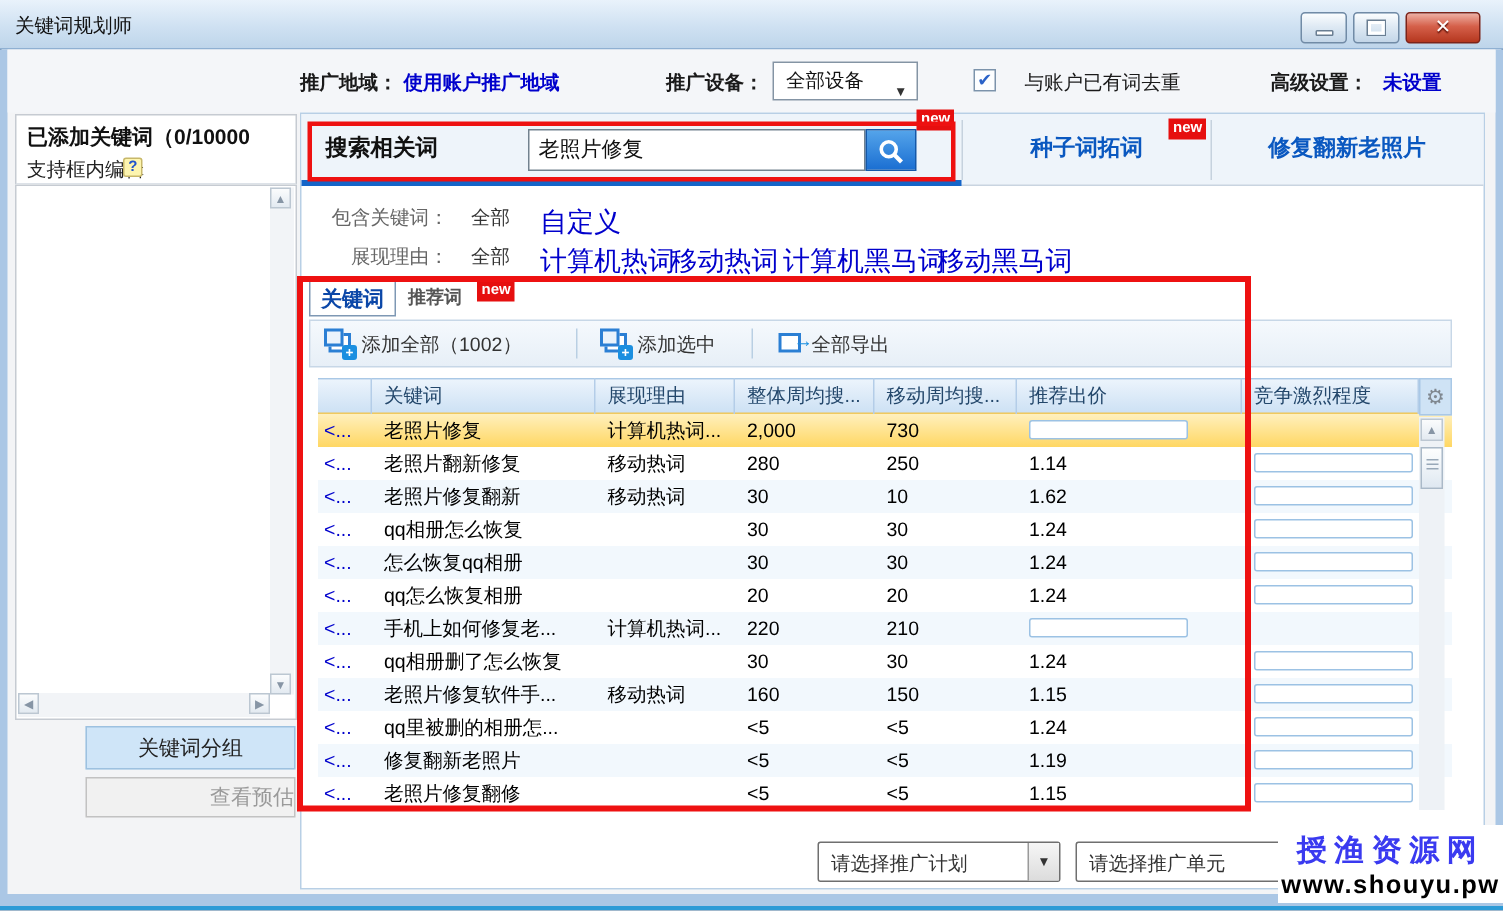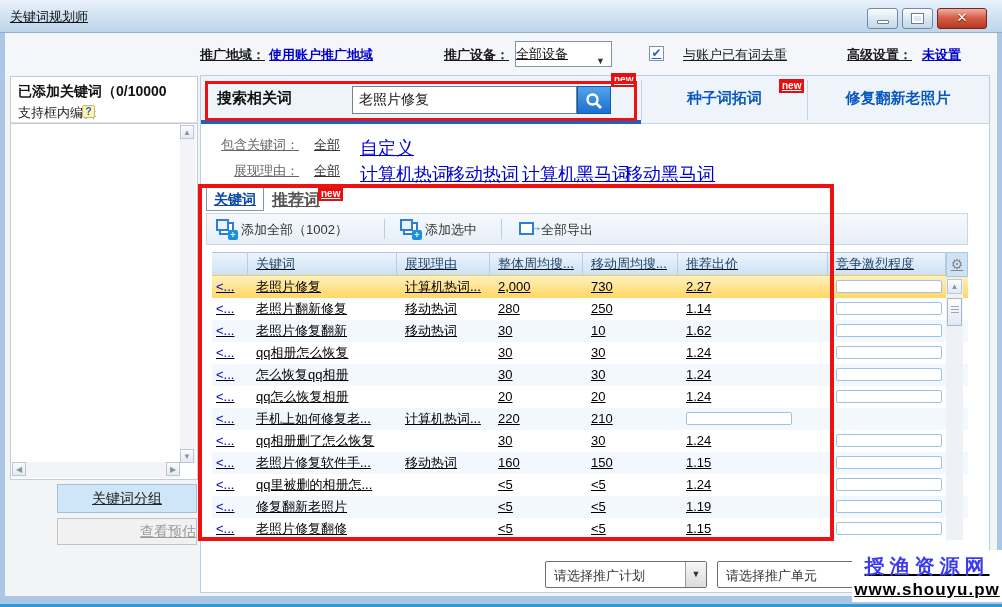--- a/index.html
+++ b/index.html
@@ -1,19 +1,19 @@
 <!DOCTYPE html>
 <html><head>
 <meta charset="utf-8">
 <style>
   html,body{margin:0;padding:0;background:#d8d8d8;}
   *{box-sizing:border-box;font-family:"Liberation Sans","DejaVu Sans",sans-serif;}
   #win{position:relative;width:1002px;height:607px;background:#f3f4f6;overflow:hidden;
        box-shadow:0 0 0 1px #24456b inset;}
-  .abs{position:absolute;text-decoration:underline;}
+  .abs{position:absolute;}
   
   #titlebar{left:0;top:0;width:1002px;height:33px;
     background:linear-gradient(#e9f2fb,#cfe1f2 55%,#bed5ea);border-bottom:1px solid #8fb0d2;}
   #title{left:10px;top:8px;font-size:13px;color:#111;}
   .winbtn{top:8px;height:21px;border:1px solid #718ba6;border-radius:3px;
     background:linear-gradient(#fbfdfe,#dfeaf4 45%,#c3d6e8);}
   #btn-min{left:867px;width:31px;}
   #btn-max{left:902px;width:31px;}
   #btn-close{left:937px;width:50px;border:1px solid #7c241a;
     background:linear-gradient(#eeb0a4,#d5604a 45%,#b5371f);}
@@ -28,21 +28,21 @@
   #frame-r{left:997px;top:33px;width:5px;height:574px;}
   #frame-b{left:0;top:596px;width:1002px;height:11px;border-bottom:3px solid #2e9bd6;}
   
   #topbar{left:5px;top:33px;width:992px;height:42px;background:#f4f6f9;}
   .lbl{font-size:13px;font-weight:bold;color:#1a1a1a;margin-left:12px;}
   .link{font-size:18px;color:#0000cc;cursor:pointer;}
   .blink{font-size:13px;font-weight:bold;color:#0000cc;cursor:pointer;}
   #region-label{left:183px;top:13px;} #region-link{left:264px;top:13px;}
   #device-label{left:427px;top:13px;}
   #device-select{left:510px;top:8px;width:97px;height:26px;background:#fff;
-    border:1px solid #8494a4;font-size:13px;color:#111;line-height:24px;}
+    border:1px solid #8494a4;font-size:13px;color:#111;line-height:24px;padding-left:8px;}
   #device-select .arr{position:absolute;right:6px;top:7px;font-size:9px;color:#333;}
   #dedup-box{left:644px;top:13px;width:15px;height:15px;background:#fdfeff;
     border:1px solid #7c93ab;font-size:12px;line-height:13px;text-align:center;color:#2a62c8;font-weight:bold;}
   #dedup-label{left:666px;top:13px;font-weight:normal;}
   #adv-label{left:830px;top:13px;} #adv-link{left:917px;top:13px;}
   
   #lp-header{left:10px;top:76px;width:188px;height:47px;background:#fff;
     border:1px solid #c6cbd2;border-bottom:1px solid #dde2e8;overflow:hidden;}
   #lp-title{position:absolute;left:7px;top:6px;font-size:14px;font-weight:bold;color:#111;white-space:nowrap;}
   #lp-sub{position:absolute;left:7px;top:27px;font-size:13px;color:#222;white-space:nowrap;}
@@ -81,21 +81,21 @@
   #badge-seed{left:779px;top:79px;}
   #badge-rec{left:318px;top:187px;}
   
   .flabel{font-size:13px;color:#666;}
   .fval{font-size:13px;color:#333;}
   #contain-label{left:221px;top:136px;} #contain-all{left:314px;top:136px;} #contain-custom{left:360px;top:136px;}
   #reason-label{left:234px;top:162px;} #reason-all{left:314px;top:162px;}
   
   #tab-kw{left:206px;top:187px;width:58px;height:24px;background:#fff;border:1px solid #7e98b4;
     font-size:14px;font-weight:bold;color:#0b47a8;text-align:center;line-height:22px;}
-  #tab-rec{left:272px;top:190px;font-size:16px;font-weight:bold;color:#555;}
+  #tab-rec{left:272px;top:190px;font-size:12px;font-weight:bold;color:#555;}
   
   #listbar{left:206px;top:213px;width:762px;height:32px;
     background:linear-gradient(#f5f9fd,#e7eff7);border:1px solid #c7d7e7;}
   .tbtxt{position:absolute;top:7px;font-size:13px;color:#333;}
   .tbsep{position:absolute;top:5px;width:1px;height:20px;background:#b9cfe3;}
   .ticon{position:absolute;top:8px;width:15px;height:13px;border:2px solid #2b7fd4;background:#fff;}
   .ticon:before{content:"";position:absolute;left:-5px;top:-5px;width:9px;height:8px;
     border:2px solid #2b7fd4;background:#eaf3fc;}
   .ticon:after{content:"+";position:absolute;right:-6px;bottom:-7px;width:10px;height:10px;
     background:#1b8fe0;color:#fff;font-size:9px;line-height:10px;text-align:center;font-weight:bold;border-radius:2px;}
@@ -254,21 +254,20 @@
         <div class="cell c4">移动周均搜...</div>
         <div class="cell c5">推荐出价</div>
         <div class="cell c6">竞争激烈程度</div>
       </div>
       <div class="trow row-hl">
         <div class="cell c0">&lt;...</div>
         <div class="cell c1">老照片修复</div>
         <div class="cell c2">计算机热词...</div>
         <div class="cell c3">2,000</div>
         <div class="cell c4">730</div>
-        <div class="cell c5">2.27</div>
         <div class="cell c6">
           <div class="pbar"></div>
         </div>
       </div>
       <div class="trow row-odd">
         <div class="cell c0">&lt;...</div>
         <div class="cell c1">老照片翻新修复</div>
         <div class="cell c2">移动热词</div>
         <div class="cell c3">280</div>
         <div class="cell c4">250</div>

